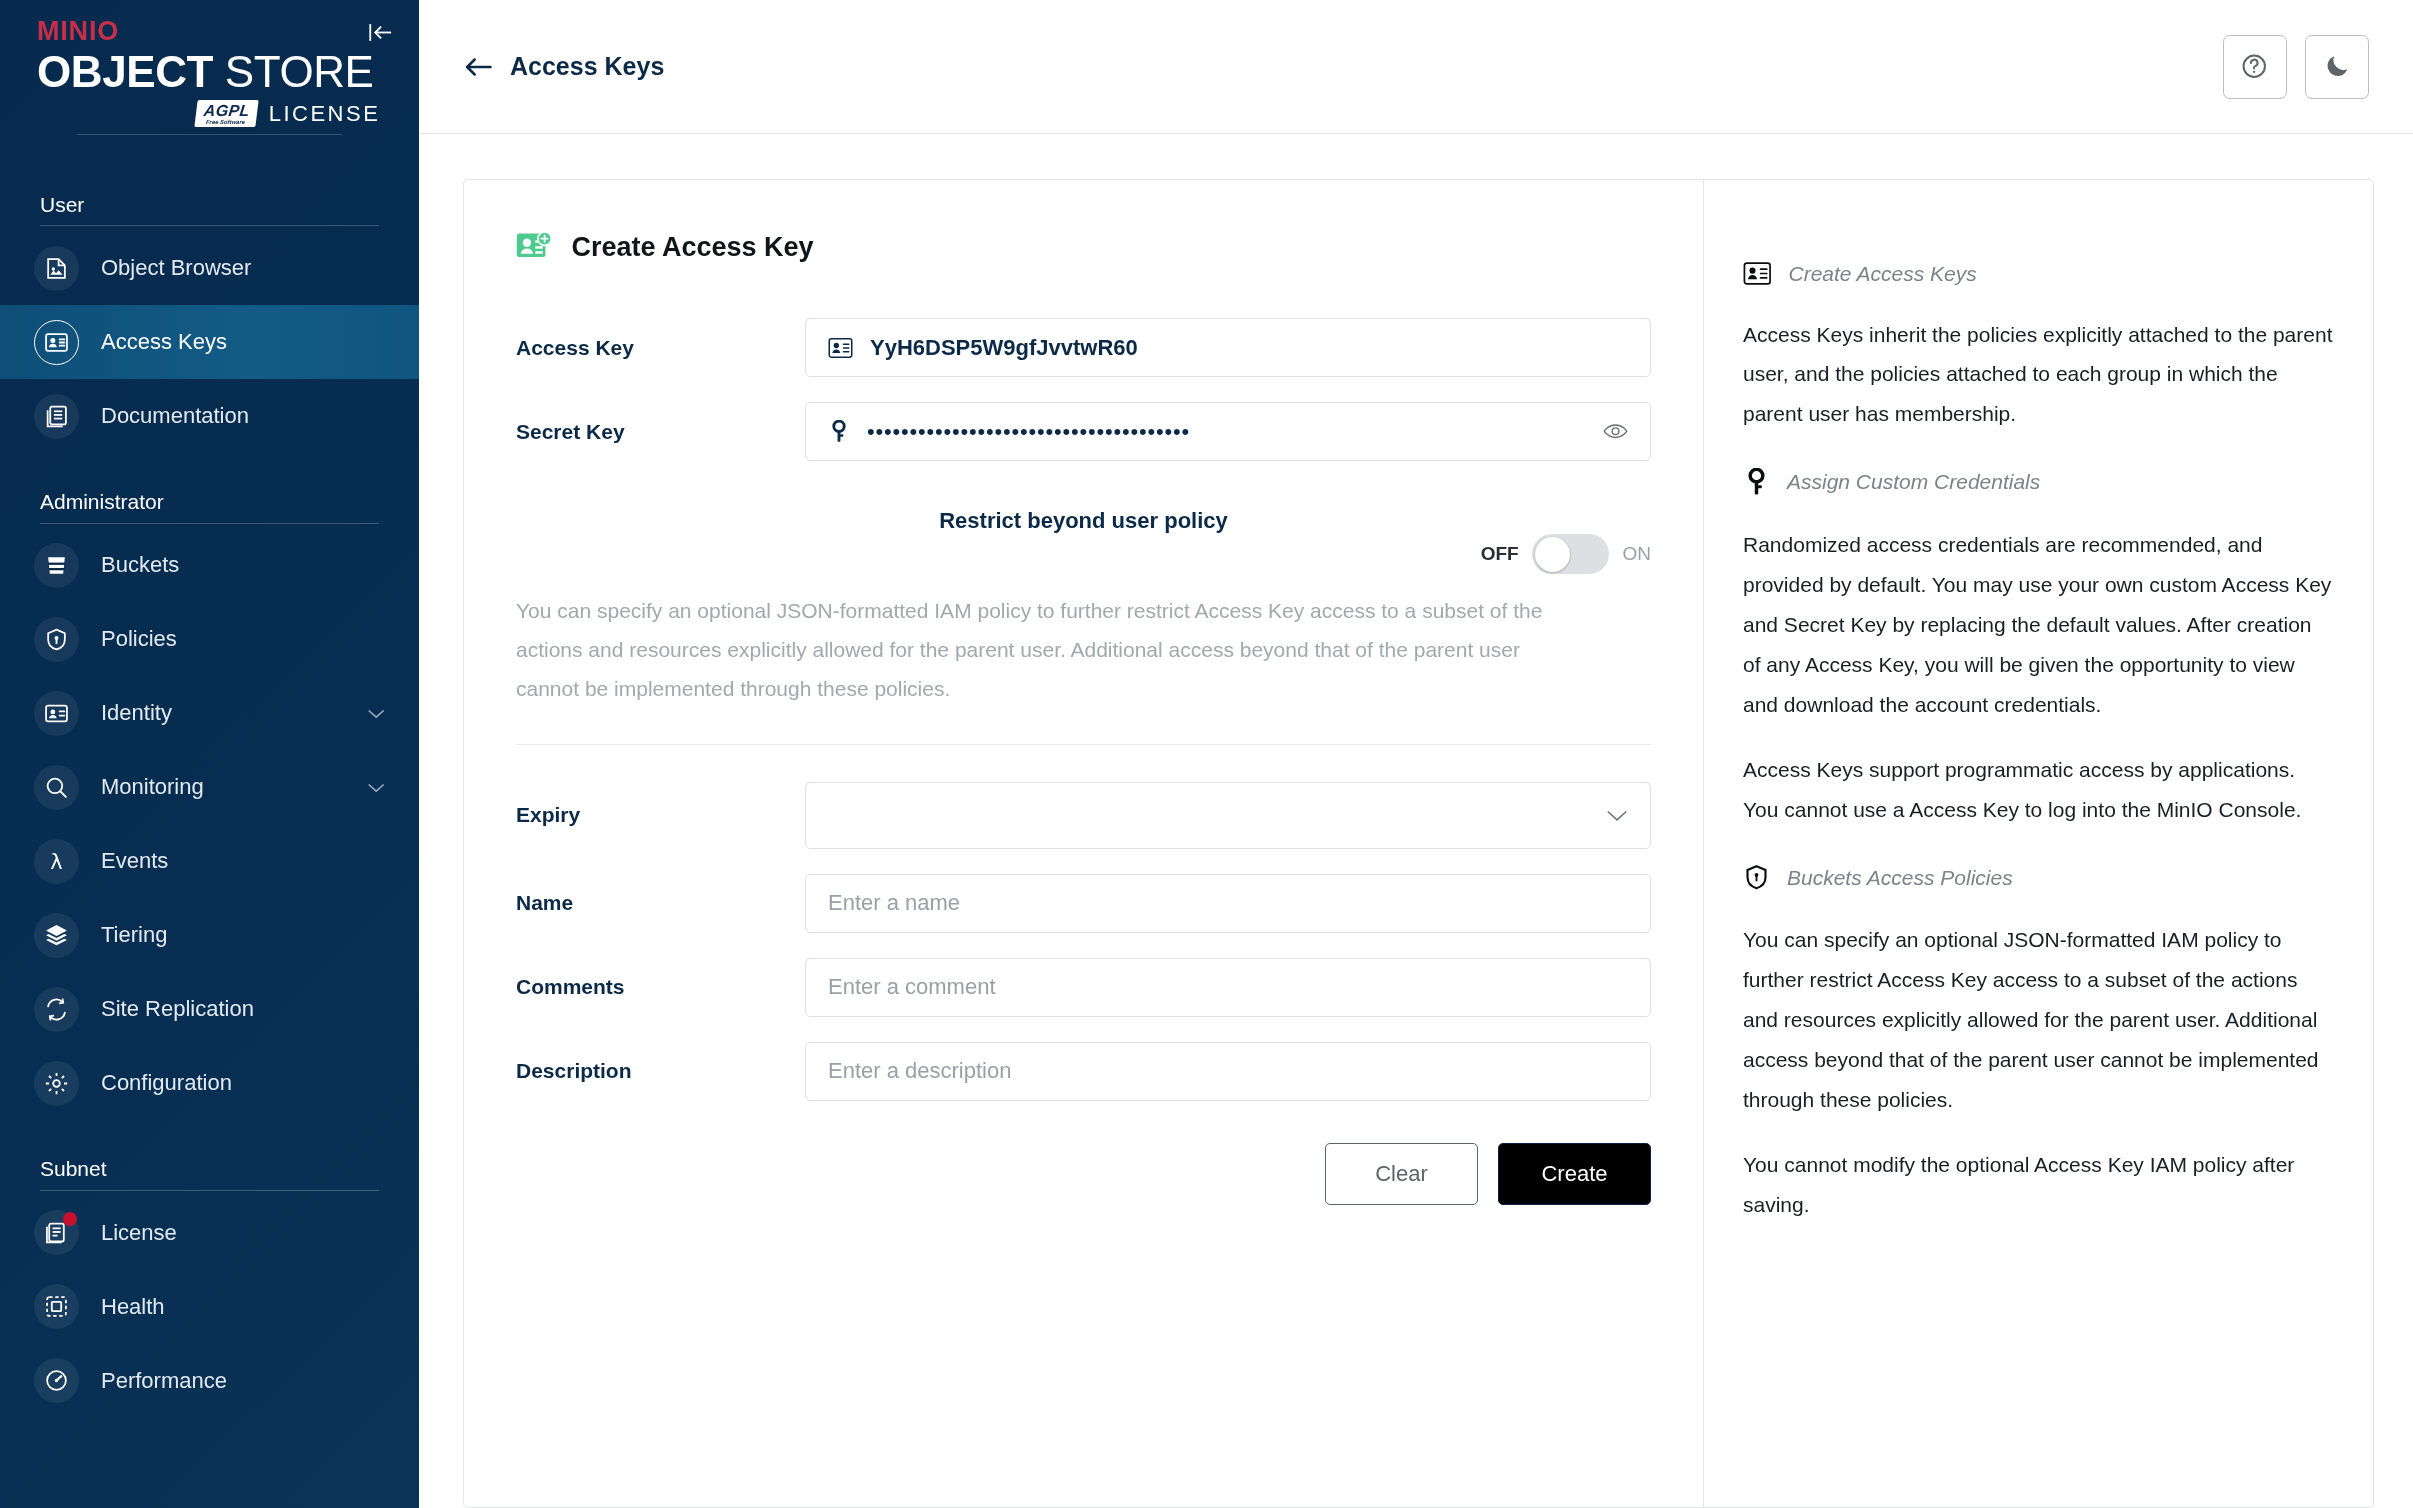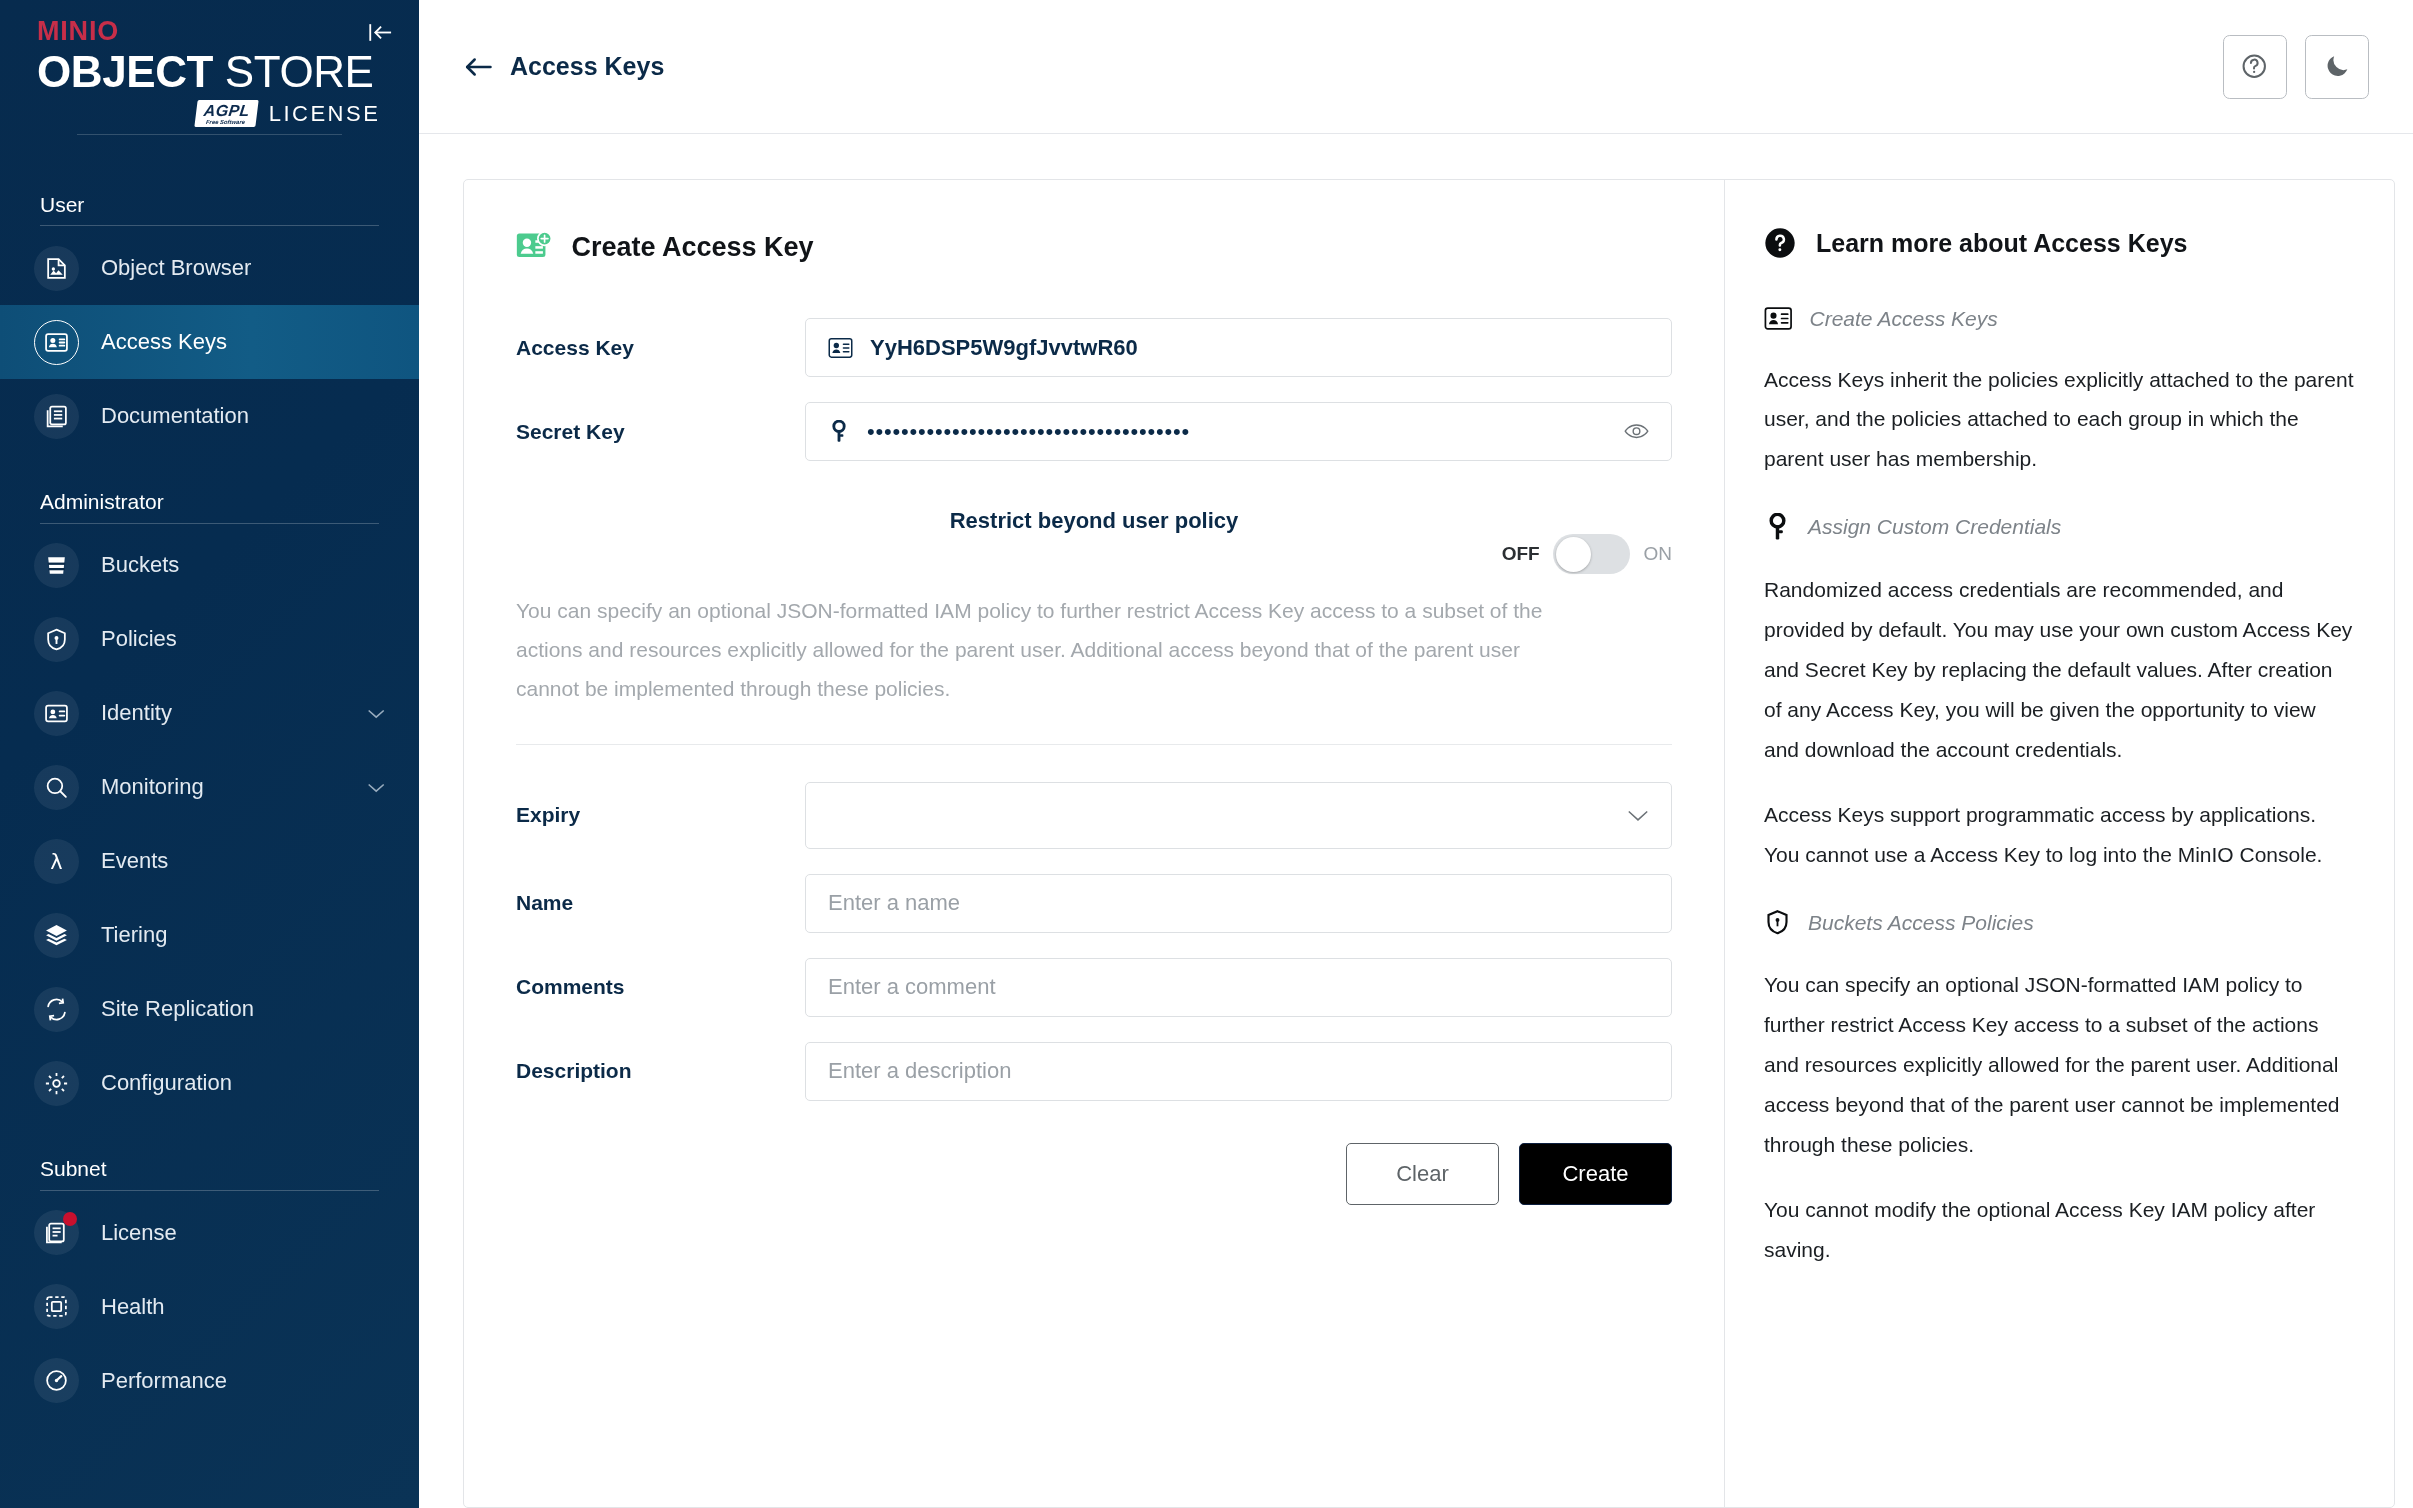--- a/index.html
+++ b/index.html
@@ -82,21 +82,21 @@
     display: flex; align-items: center; padding: 0 44px 0 44px;
   }
   .back-arrow { font-size: 28.5px; color: #0B2A48; margin-right: 17px; cursor: pointer; line-height: 1; }
   .page-title { font-size: 25px; font-weight: 700; color: #0B2A48; }
   .topbar-actions { margin-left: auto; display: flex; gap: 18.4px; }
   .icon-btn {
     width: 64px; height: 64px; border: 0.8px solid #B9BDC2; border-radius: 6.7px;
     background: #fff; display: flex; align-items: center; justify-content: center; cursor: pointer;
   }
 
-  .content { flex: 1; padding: 45px 18px 0 44px; overflow: hidden; }
+  .content { flex: 1; padding: 45px 39px 0 44px; overflow: hidden; }
   .panel {
     border: 0.8px solid #E3E5E8; border-radius: 5px; background: #fff;
     display: flex; height: 100%; overflow: hidden;
   }
   .form-col { flex: 1 1 auto; padding: 50px 52px 0 52px; min-width: 0; }
   .help-col {
     width: 670px; flex: 0 0 670px; border-left: 0.8px solid #E3E5E8;
     padding: 47px 39px 0 39px; overflow: hidden;
   }
 
@@ -498,30 +498,20 @@
             </div>
           </div>
 
           <div class="btn-row">
             <div class="btn btn-clear">Clear</div>
             <div class="btn btn-create">Create</div>
           </div>
         </div>
 
         <div class="help-col">
-          <div class="help-head">
-            <span>
-              <svg width="32" height="32" viewBox="0 0 24 24">
-                <circle cx="12" cy="12" r="11" fill="#0B0D0F"></circle>
-                <path d="M9.3 9.3a2.8 2.8 0 1 1 3.6 2.7c-.7.25-1 .8-1 1.5v.4" fill="none" stroke="#ffffff" stroke-width="1.9" stroke-linecap="round"></path>
-                <circle cx="11.9" cy="17" r="1.1" fill="#ffffff"></circle>
-              </svg>
-            </span>
-            <span class="title">Learn more about Access Keys</span>
-          </div>
           <div id="help-sections">
               <div class="help-sub">
                 <span>
                   <svg width="28.5" height="25" viewBox="0 0 30 26" fill="none" stroke="#0B0D0F" stroke-width="1.8">
                     <rect x="1.5" y="2" width="27" height="22" rx="2.5"></rect>
                     <circle cx="10" cy="10" r="3.2" fill="#0B0D0F" stroke="none"></circle>
                     <path d="M5.2 19c.6-3 2.5-4.3 4.8-4.3s4.2 1.3 4.8 4.3z" fill="#0B0D0F" stroke="none"></path>
                     <line x1="18.5" y1="8.5" x2="25" y2="8.5" stroke-linecap="round"></line>
                     <line x1="18.5" y1="13" x2="25" y2="13" stroke-linecap="round"></line>
                     <line x1="18.5" y1="17.5" x2="25" y2="17.5" stroke-linecap="round"></line>

